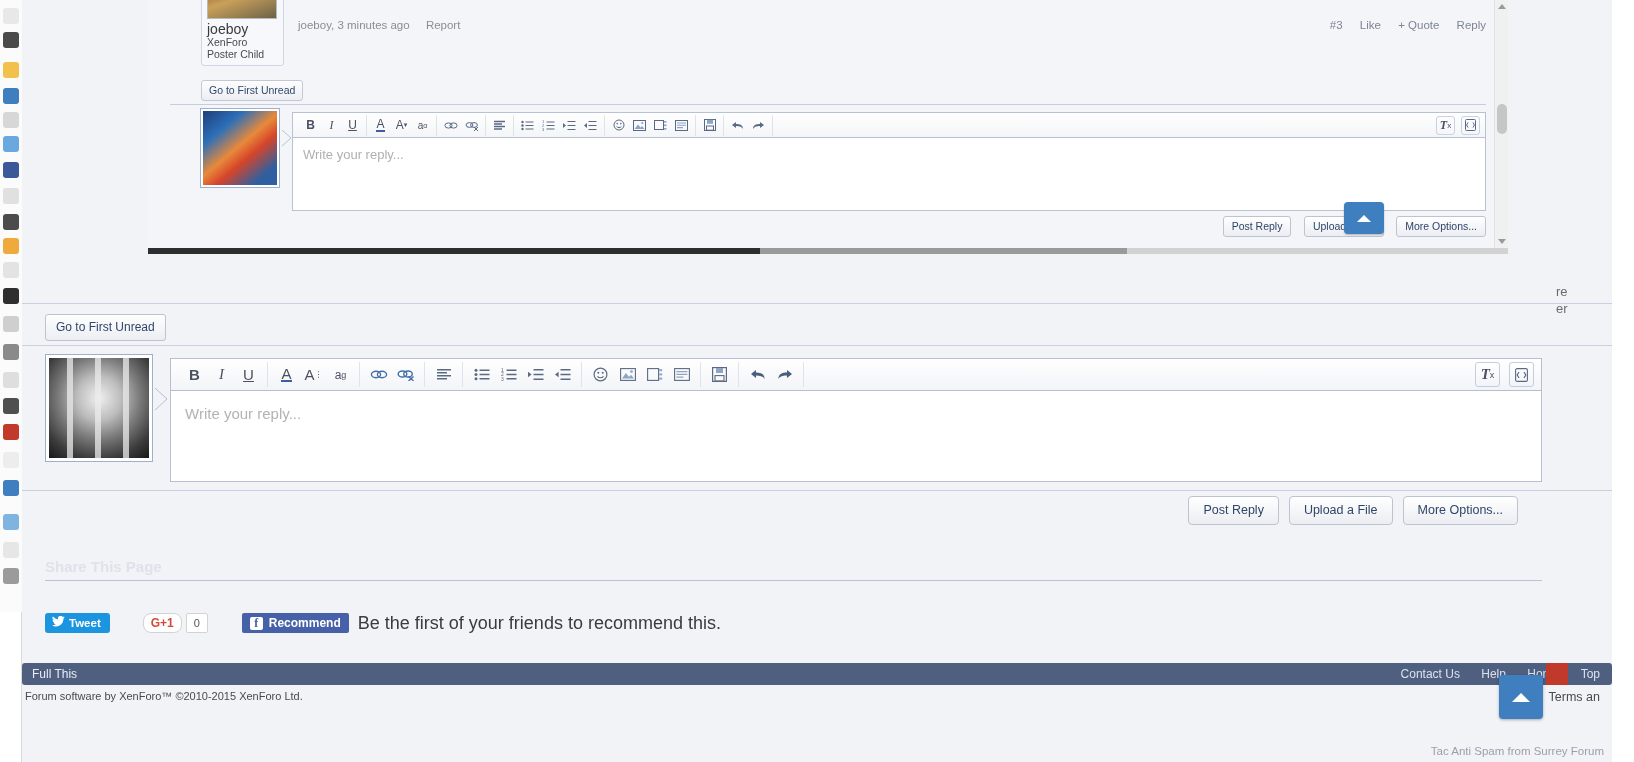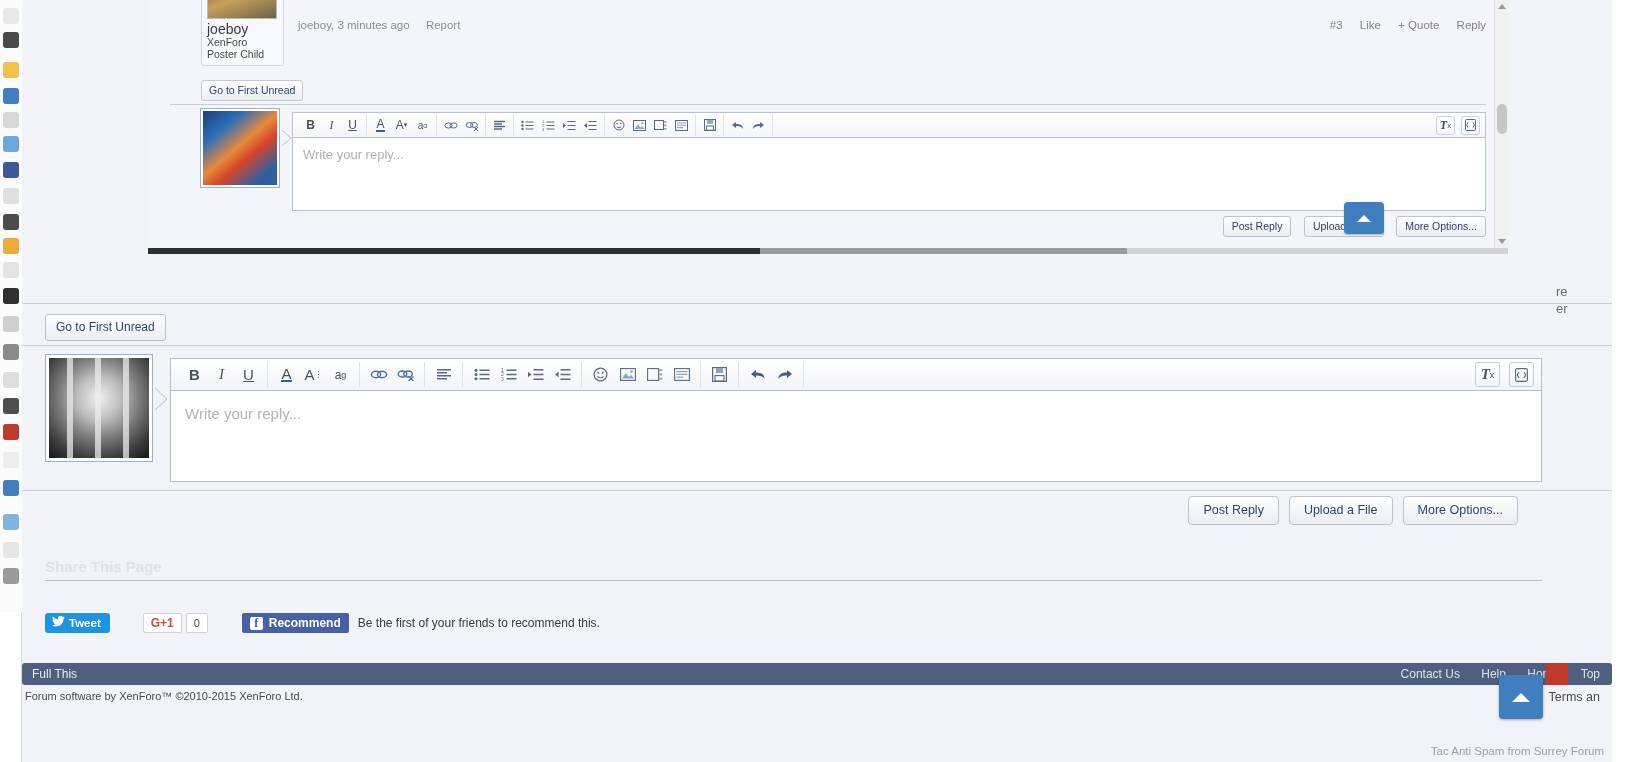--- a/index.html
+++ b/index.html
@@ -229,41 +229,41 @@
   .hr-share { position: absolute; left: 23px; top: 580px; width: 1497px; height: 1px; background: #b9c4d8; }
 
   .share-row { position: absolute; left: 23px; top: 586px; display: flex; align-items: center; gap: 0px; height: 22px; margin-top: 26px; }
   .tw-btn {
     display: flex; align-items: center; gap: 4px;
     background: #1b95e0; color: #fff; font-size: 11.5px; font-weight: bold;
     padding: 3px 9px 4px 7px; border-radius: 3px; height: 20px;
   }
   .gplus-btn {
     display: flex; align-items: center; margin-left: 33px; height: 20px;
-    border: 1px solid #d3d3d3; border-radius: 2px; background: #fff;
+    border: 1px solid #d3d3d3; border-radius: 8px; background: #fff;
     padding: 0 7px; font-size: 12px; font-weight: bold; color: #d34836;
   }
   .gplus-count {
     display: flex; align-items: center; justify-content: center;
     margin-left: 4px; height: 20px; min-width: 22px;
     border: 1px solid #d3d3d3; border-radius: 2px; background: #fff;
     font-size: 11px; color: #555; font-weight: normal;
   }
   .fb-btn {
     display: flex; align-items: center; gap: 6px; margin-left: 34px; height: 20px;
     background: #4661a8; color: #fff; font-size: 12px; font-weight: bold;
     padding: 0 8px; border-radius: 2px;
   }
   .fb-f {
     width: 13px; height: 13px; background: #fff; color: #4661a8;
     font-family: "Liberation Serif", serif; font-weight: bold; font-size: 12px;
     display: flex; align-items: center; justify-content: center; border-radius: 2px;
     line-height: 1;
   }
-  .fb-text { margin-left: 9px; font-size: 12px; color: #3b3b3b; }
+  .fb-text { margin-left: 9px; font-size: 18px; color: #3b3b3b; }
 
   
   .crumb-bar {
     position: absolute; left: 23px; top: 620px; width: 1497px; height: 22px;
     border: 1px solid #ccd3e0; border-radius: 3px;
     background: linear-gradient(#ffffff,#f3f4f8);
     display: flex; align-items: center;
   }
   .crumb { display: flex; align-items: center; height: 100%; }
   .crumb span { font-size: 12px; color: #3b4b68; padding: 0 12px; }

